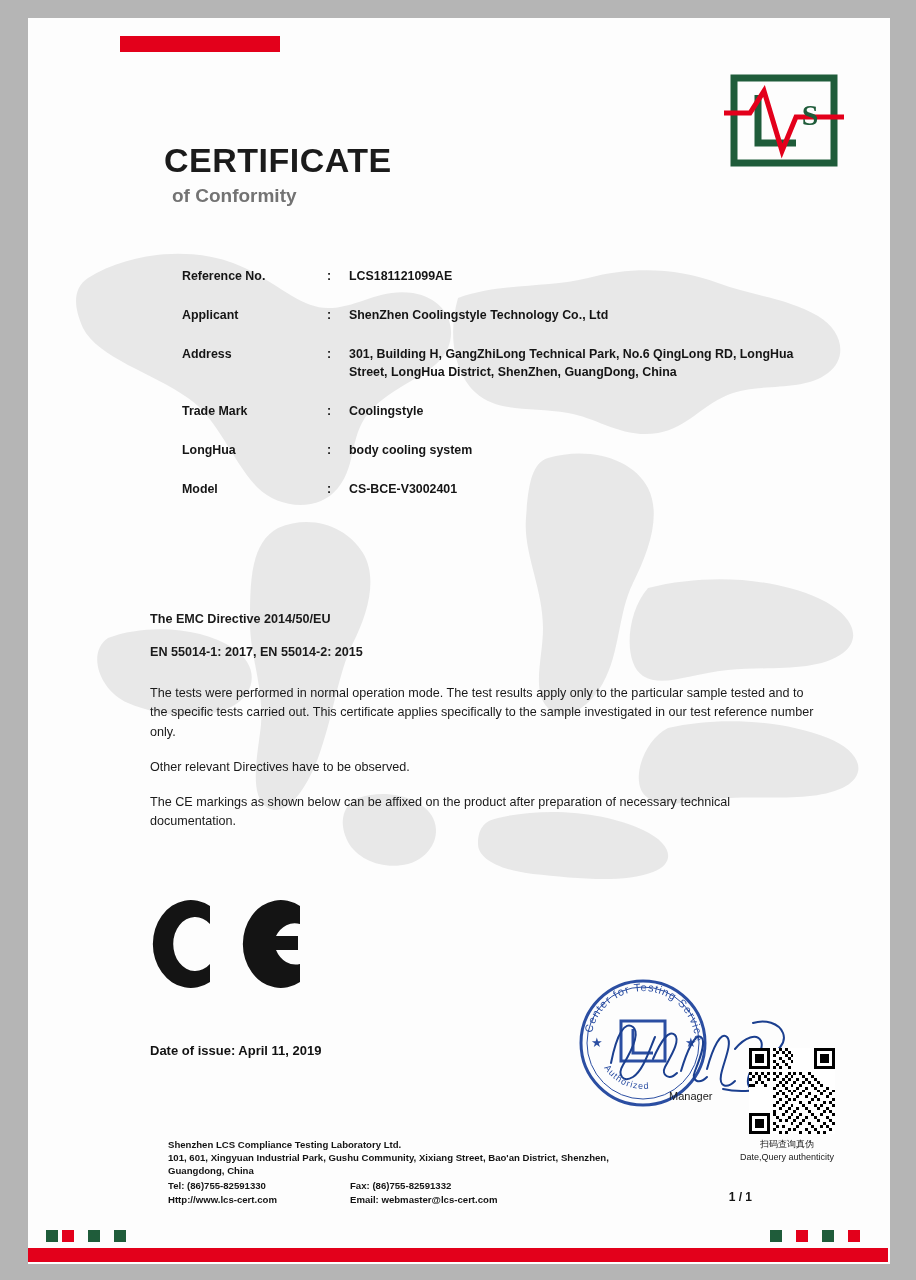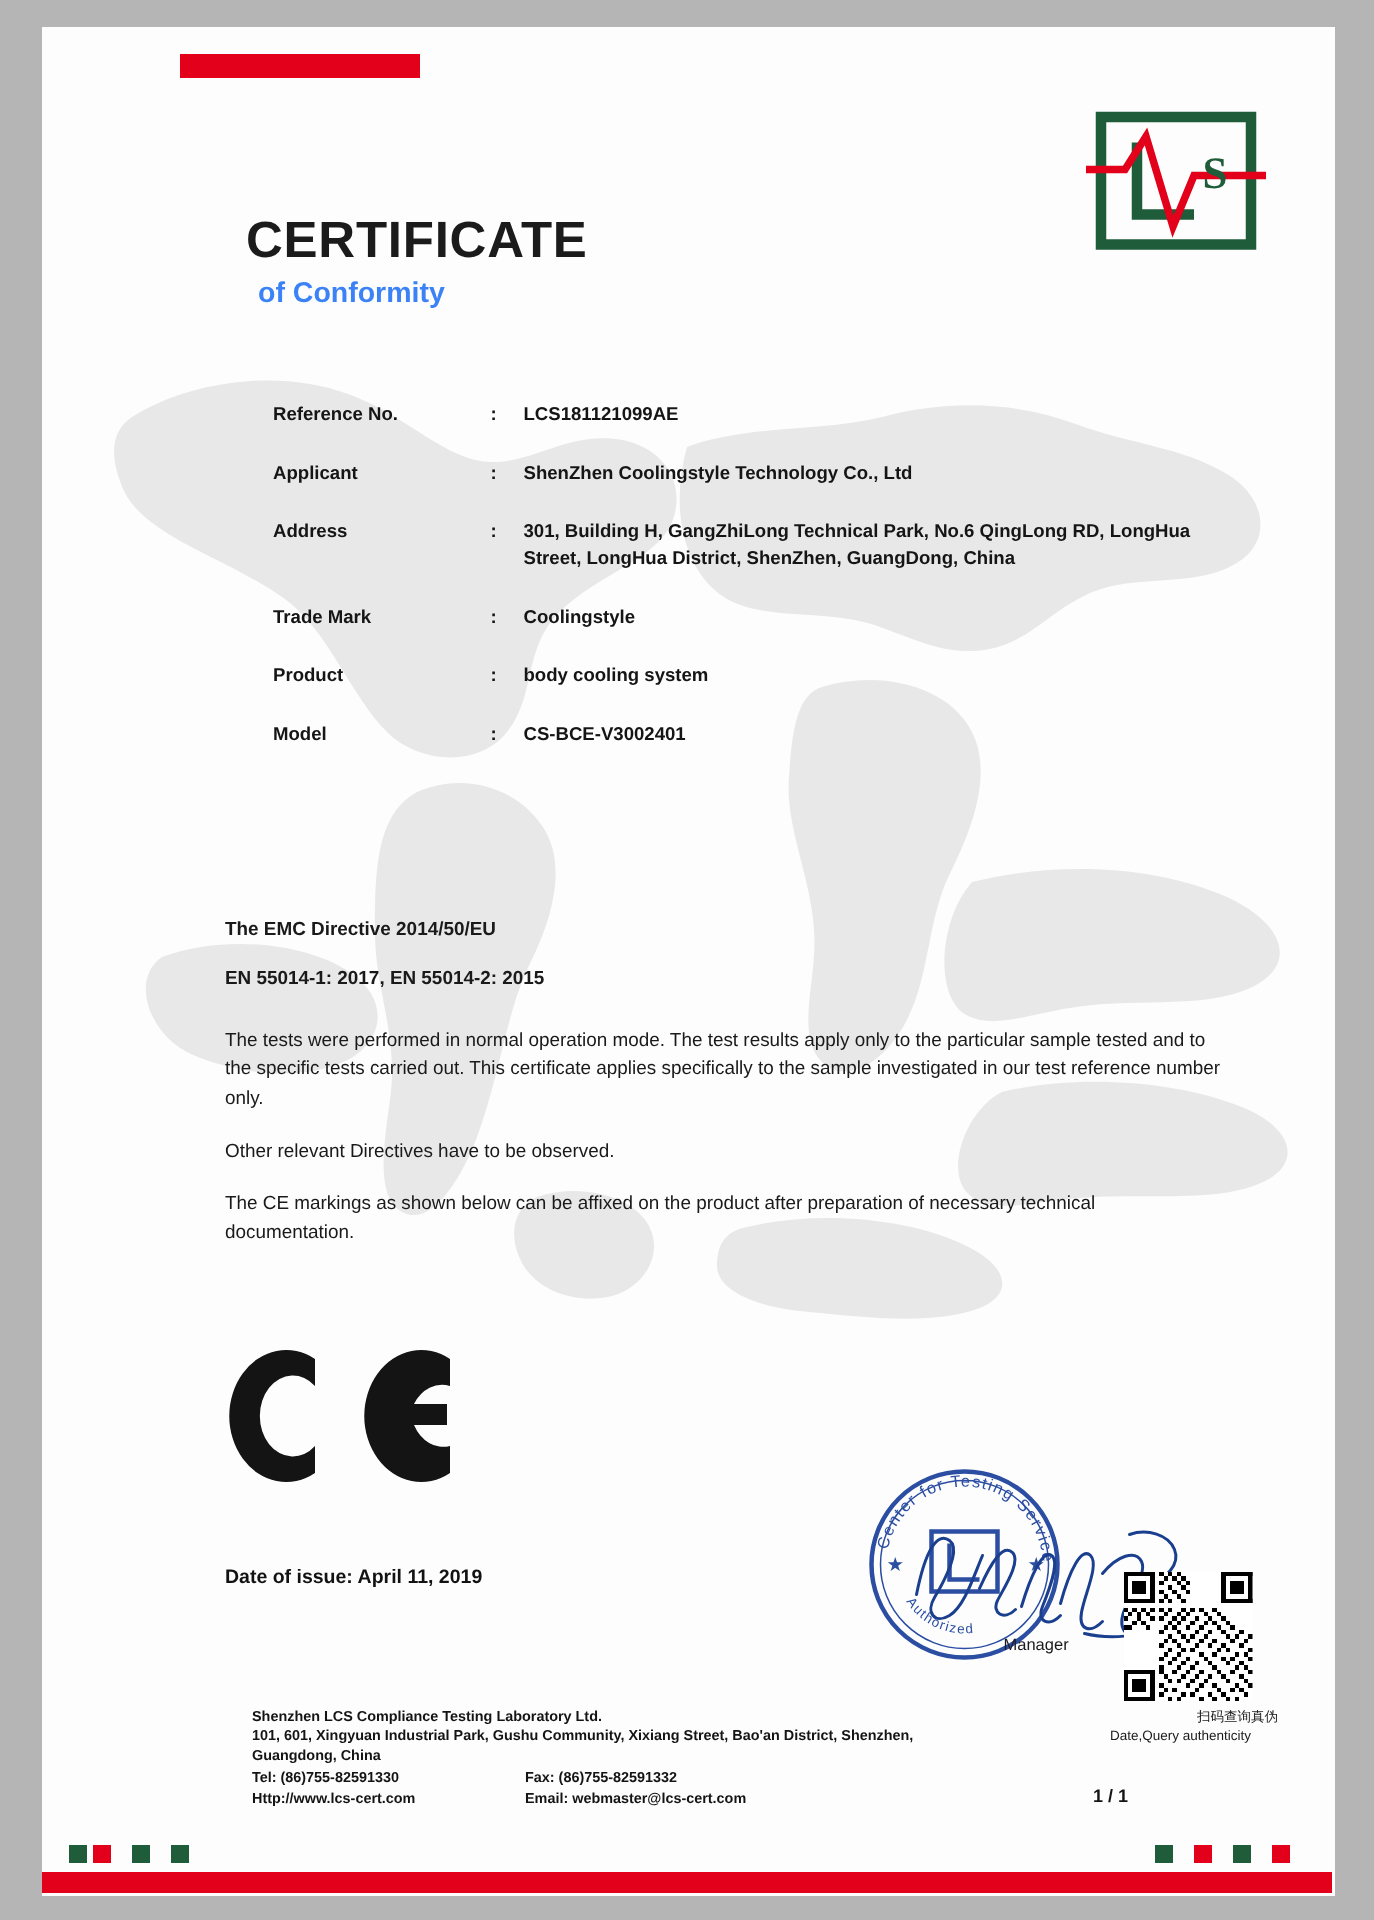--- a/index.html
+++ b/index.html
@@ -87,21 +87,21 @@
     font-size: 34px;
     font-weight: bold;
     letter-spacing: 0.5px;
     color: #1b1b1b;
     margin: 0;
     line-height: 1.05;
   }
   .subtitle {
     font-size: 19px;
     font-weight: bold;
-    color: #3b82f6;
+    color: #737373;
     margin: 6px 0 0 8px;
   }
 
   
   .fields {
     position: absolute;
     left: 126px;
     top: 250px;
     width: 680px;
   }
@@ -191,21 +191,21 @@
   .qr-caption {
     position: absolute;
     right: 38px;
     top: 1120px;
     width: 130px;
     text-align: center;
     font-size: 9px;
     color: #1a1a1a;
     line-height: 1.4;
   }
-  .qr-caption .cn { font-size: 9px; text-align: right; }
+  .qr-caption .cn { font-size: 9px; }
 
   
   .footer {
     position: absolute;
     left: 140px;
     bottom: 58px;
     width: 560px;
     font-size: 9.6px;
     color: #141414;
     line-height: 1.38;
@@ -277,21 +277,21 @@
         <div class="field-label">Address</div>
         <div class="field-colon">:</div>
         <div class="field-value">301, Building H, GangZhiLong Technical Park, No.6 QingLong RD, LongHua Street, LongHua District, ShenZhen, GuangDong, China</div>
       </div>
       <div class="field-row">
         <div class="field-label">Trade Mark</div>
         <div class="field-colon">:</div>
         <div class="field-value">Coolingstyle</div>
       </div>
       <div class="field-row">
-        <div class="field-label">Product</div>
+        <div class="field-label">LongHua</div>
         <div class="field-colon">:</div>
         <div class="field-value">body cooling system</div>
       </div>
       <div class="field-row">
         <div class="field-label">Model</div>
         <div class="field-colon">:</div>
         <div class="field-value">CS-BCE-V3002401</div>
       </div>
     </div>
 

